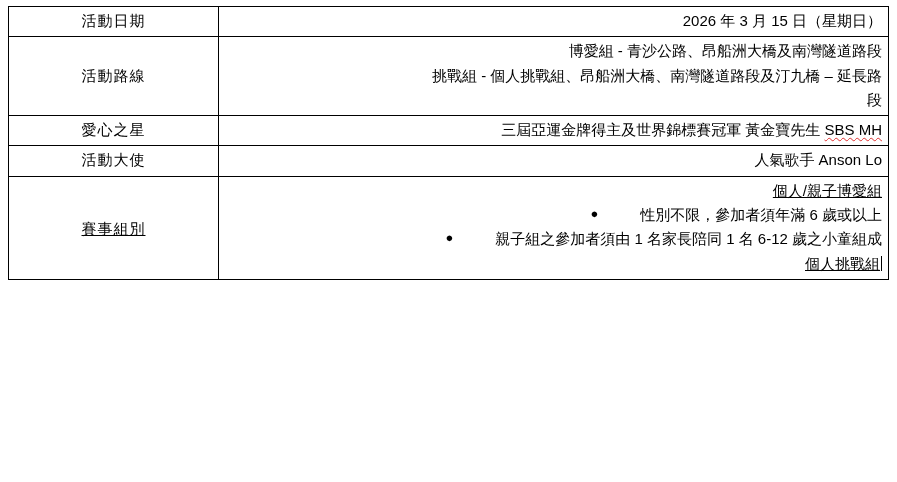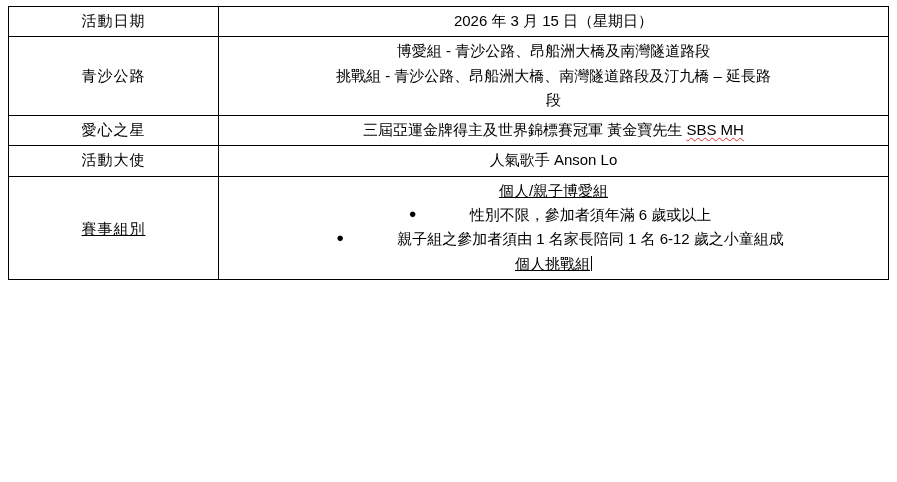--- a/index.html
+++ b/index.html
@@ -33,21 +33,21 @@
     vertical-align: middle;
     padding: 2px 6px 3px 6px;
   }
   col.label { width: 210px; }
   col.value { width: 670px; }
   td.label {
     text-align: center;
     letter-spacing: 1px;
   }
   td.value {
-    text-align: center;
+    text-align: right;
     padding-left: 9px;
   }
   td.value-top {
     vertical-align: top;
     text-decoration: underline;
   }
   .line {
     display: block;
     white-space: pre-wrap;
   }
@@ -96,24 +96,24 @@
     <tbody>
       <tr>
         <td class="label">活動日期</td>
         <td class="value">
           <span class="line">2026 年 3 月 15 日（星期日）</span>
         </td>
       </tr>
 
 
       <tr>
-        <td class="label">青沙公路</td>
+        <td class="label">活動路線</td>
         <td class="value">
           <span class="line">博愛組 - 青沙公路、昂船洲大橋及南灣隧道路段</span>
-          <span class="line">挑戰組 - 青沙公路、昂船洲大橋、南灣隧道路段及汀九橋 – 延長路</span>
+          <span class="line">挑戰組 - 個人挑戰組、昂船洲大橋、南灣隧道路段及汀九橋 – 延長路</span>
           <span class="line">段</span>
         </td>
       </tr>
 
 
       <tr>
         <td class="label">愛心之星</td>
         <td class="value">
           <span class="line"><span>三屆亞運金牌得主及世界錦標賽冠軍 黃金寶先生 <span class="squiggle">SBS MH</span></span></span>
         </td>

